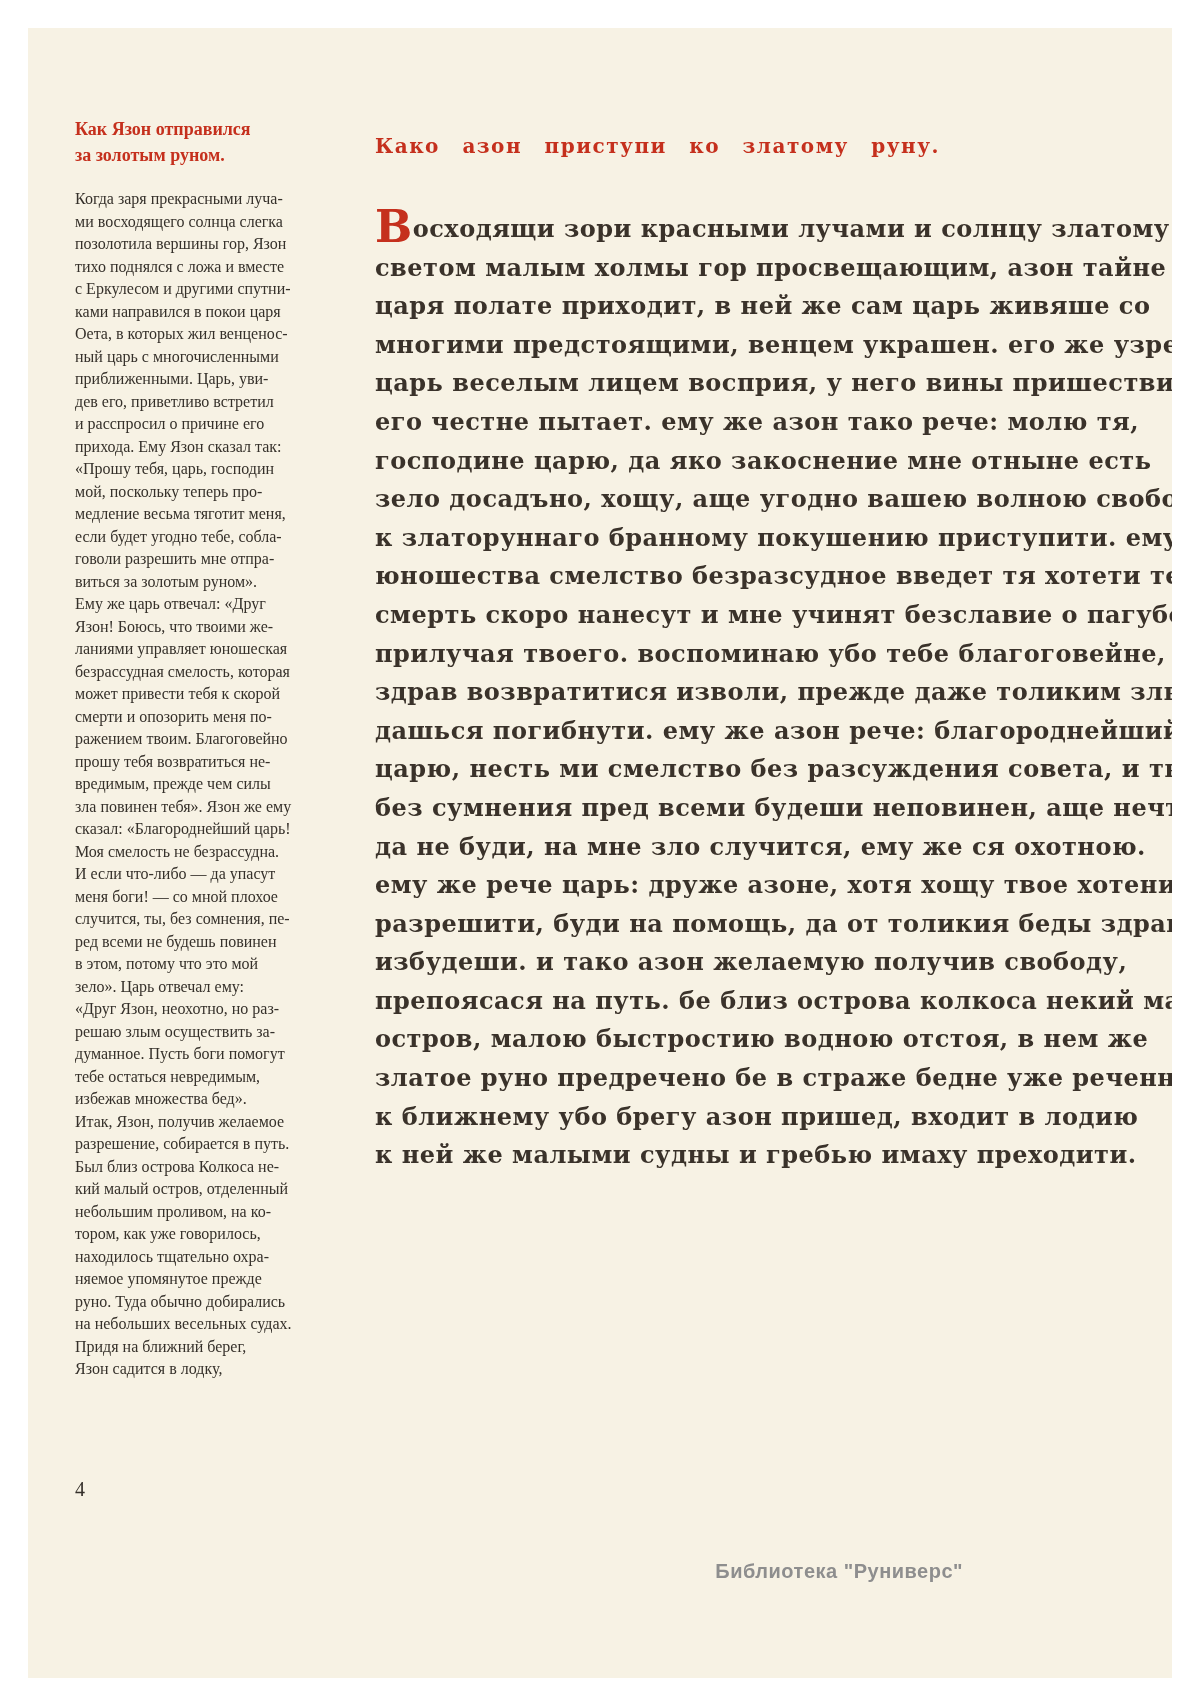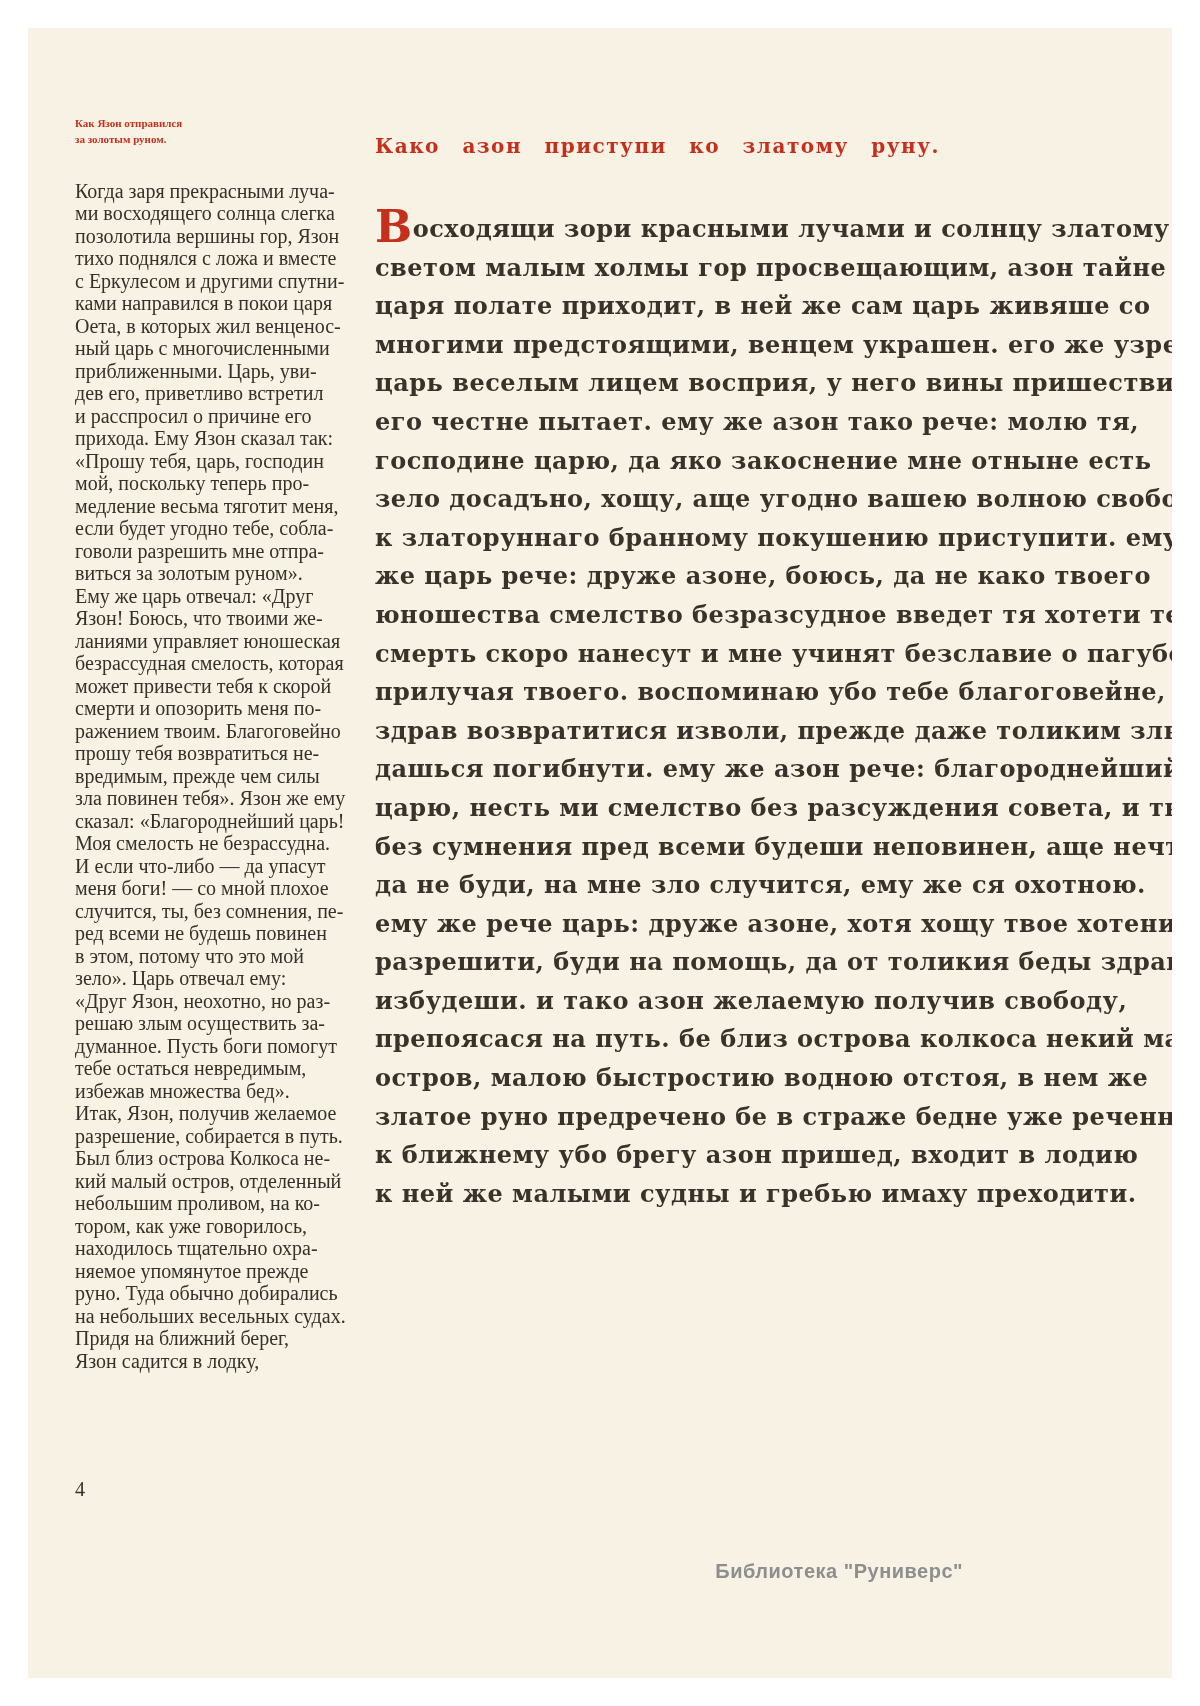--- a/index.html
+++ b/index.html
@@ -28,27 +28,27 @@
   
   .translation-col {
     position: absolute;
     left: 47px;
     top: 88px;
     width: 268px;
   }
   .translation-heading {
     color: var(--accent-red, #c5301d);
     font-weight: bold;
-    font-size: 11px;
+    font-size: 18px;
     line-height: 1.45;
     white-space: pre-line;
-    margin-bottom: 32px;
+    margin-bottom: 20px;
   }
   .translation-body .line {
-    font-size: 20px;
+    font-size: 16px;
     line-height: 22.5px;
     color: var(--ink, #35302a);
     white-space: nowrap;
   }
 
   
   .slavonic-col {
     position: absolute;
     left: 347px;
     top: 106px;
@@ -177,21 +177,20 @@
     <div class="slavonic-body">
         <div class="line"><span class="initial">В</span>осходящи зори красными лучами и солнцу златому</div>
         <div class="line">светом малым холмы гор просвещающим, азон тайне</div>
         <div class="line">царя полате приходит, в ней же сам царь живяше со</div>
         <div class="line">многими предстоящими, венцем украшен. его же узре</div>
         <div class="line">царь веселым лицем восприя, у него вины пришествия</div>
         <div class="line">его честне пытает. ему же азон тако рече: молю тя,</div>
         <div class="line">господине царю, да яко закоснение мне отныне есть</div>
         <div class="line">зело досадъно, хощу, аще угодно вашею волною свободою</div>
         <div class="line">к златоруннаго бранному покушению приступити. ему</div>
-        <div class="line">же царь рече: друже азоне, боюсь, да не како твоего</div>
         <div class="line">юношества смелство безразсудное введет тя хотети тебе</div>
         <div class="line">смерть скоро нанесут и мне учинят безславие о пагубе</div>
         <div class="line">прилучая твоего. воспоминаю убо тебе благоговейне, да</div>
         <div class="line">здрав возвратитися изволи, прежде даже толиким злым</div>
         <div class="line">дашься погибнути. ему же азон рече: благороднейший</div>
         <div class="line">царю, несть ми смелство без разсуждения совета, и ты</div>
         <div class="line">без сумнения пред всеми будеши неповинен, аще нечто,</div>
         <div class="line">да не буди, на мне зло случится, ему же ся охотною.</div>
         <div class="line">ему же рече царь: друже азоне, хотя хощу твое хотение</div>
         <div class="line">разрешити, буди на помощь, да от толикия беды здрав</div>

